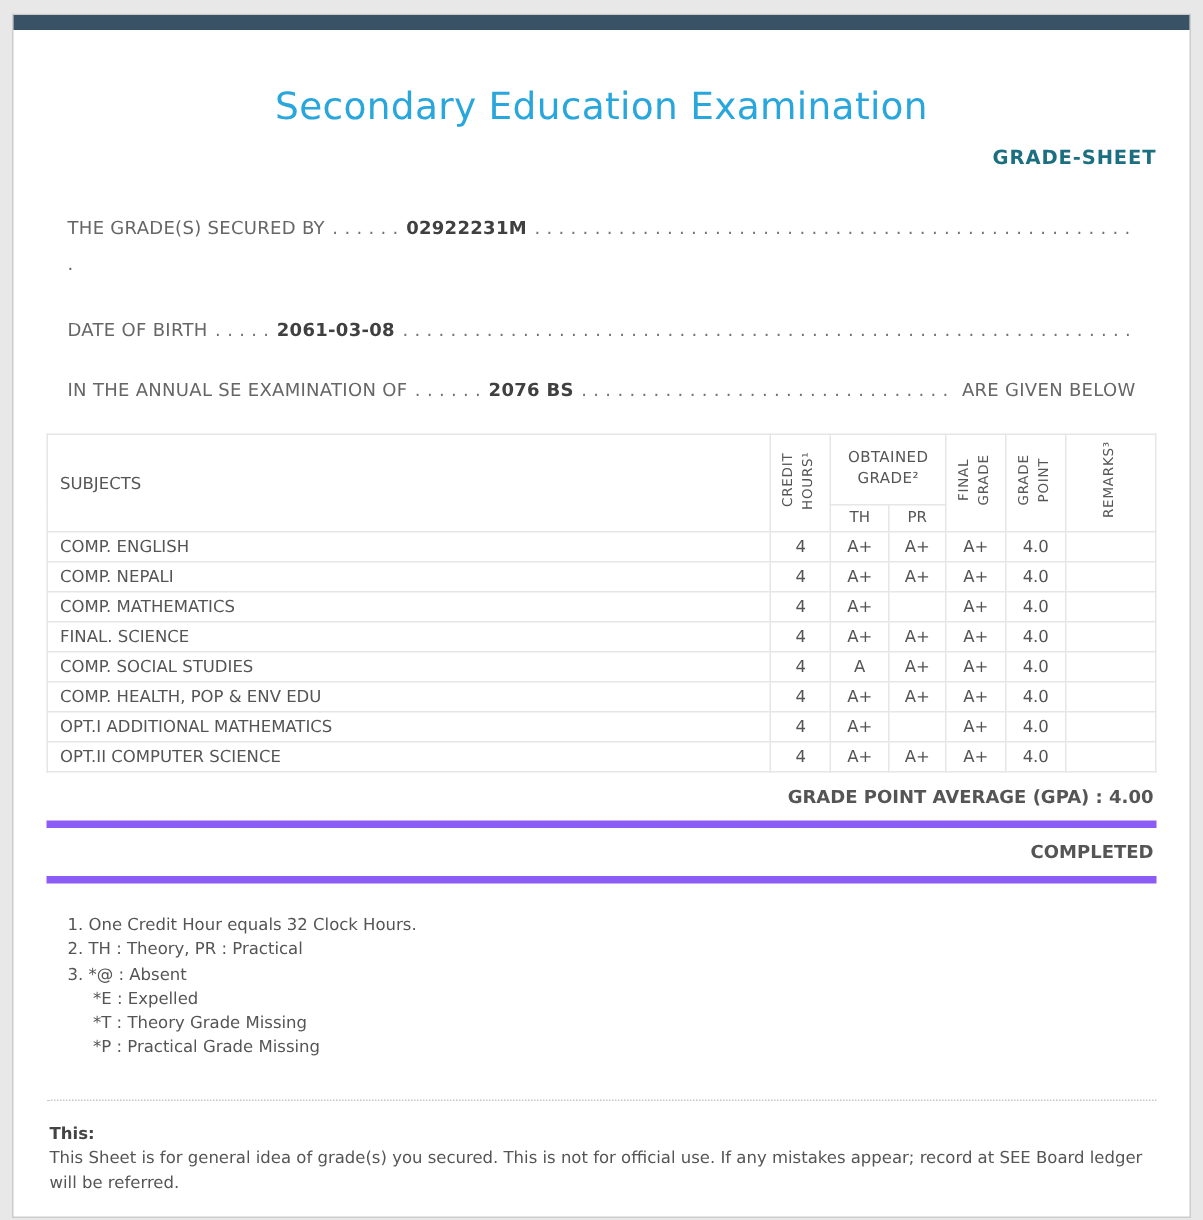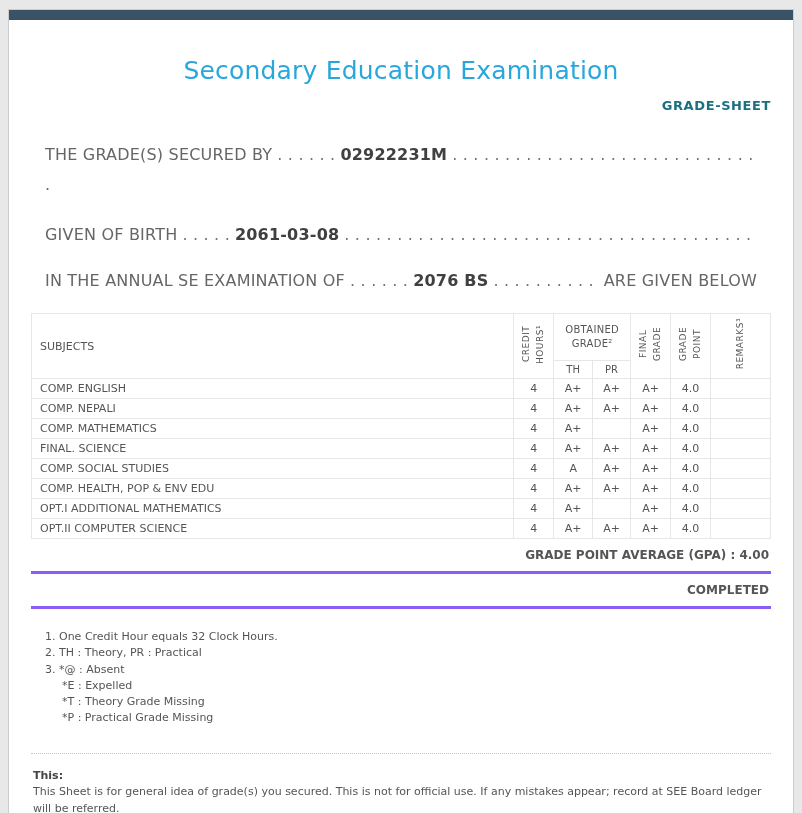--- a/index.html
+++ b/index.html
@@ -26,21 +26,21 @@
   }
   .subtitle {
     margin-top: 13px;
     text-align: right;
     color: #1b6f80;
     font-size: 13px;
     font-weight: bold;
     letter-spacing: 0.6px;
   }
 
-  .info { margin-top: 30px; padding: 0 14px; color: #666; font-size: 16px; letter-spacing: 0.2px; }
+  .info { margin-top: 30px; padding: 0 14px; color: #666; font-size: 12px; letter-spacing: 0.2px; }
   .info-line { display: flex; align-items: baseline; white-space: nowrap; line-height: 1.5; }
   .dots { margin: 0 5px; color: #737373; }
   .fill { flex: 1; overflow: hidden; margin-right: 0; }
   .val { font-weight: bold; color: #404040; }
   .cont { margin-top: 6px; }
   .line-dob { margin-top: 26px; }
   .line-exam { margin-top: 22px; }
   .suffix { margin-left: 4px; }
 
   table.grades { width: 100%; border-collapse: collapse; margin-top: 20px; }
@@ -63,21 +63,21 @@
   }
   .grades td { font-size: 11px; color: #555; padding: 3px 8px; height: 20px; }
   .grades td.c { text-align: center; padding: 3px 2px; }
 
   .summary-row {
     text-align: right;
     font-size: 12px;
     font-weight: bold;
     color: #555;
     padding: 9px 2px;
-    border-bottom: 3px solid #8b5cf6;
+    border-bottom: 5px solid #8b5cf6;
   }
 
   .footnotes { margin-top: 20px; padding-left: 14px; font-size: 11px; color: #555; line-height: 1.3; }
   .fn { padding: 1px 0; }
   .fn.indent { padding-left: 17px; }
 
   .divider { margin-top: 26px; border-top: 1px dotted #c6c6c6; height: 0; }
 
   .note { margin-top: 14px; padding: 0 2px; font-size: 11px; color: #555; line-height: 1.5; }
   .note-label { display: block; font-weight: bold; color: #444; }
@@ -97,21 +97,21 @@
 
       <div class="info-line">
         <span>THE GRADE(S) SECURED BY</span>
         <span class="dots">. . . . . .</span>
         <span class="val">02922231M</span>
         <span class="dots fill">. . . . . . . . . . . . . . . . . . . . . . . . . . . . . . . . . . . . . . . . . . . . . . . . . . . . . . . . . . . . . . . . . . . . . .</span>
       </div>
       <div class="info-line cont">.</div>
 
       <div class="info-line line-dob">
-        <span>GIVEN OF BIRTH</span>
+        <span>DATE OF BIRTH</span>
         <span class="dots">. . . . .</span>
         <span class="val">2061-03-08</span>
         <span class="dots fill">. . . . . . . . . . . . . . . . . . . . . . . . . . . . . . . . . . . . . . . . . . . . . . . . . . . . . . . . . . . . . . . . . . . . . .</span>
       </div>
 
       <div class="info-line line-exam">
         <span>IN THE ANNUAL SE EXAMINATION OF</span>
         <span class="dots">. . . . . .</span>
         <span class="val">2076 BS</span>
         <span class="dots fill">. . . . . . . . . . . . . . . . . . . . . . . . . . . . . . . . . . . . . . . . . . . . . . . . . . . . . . . . . . . .</span>

